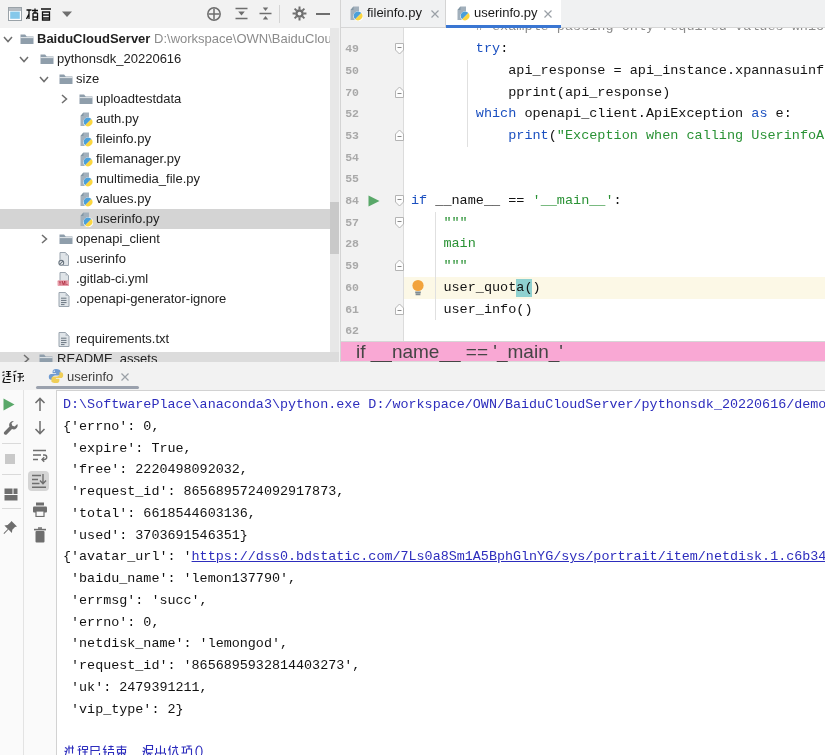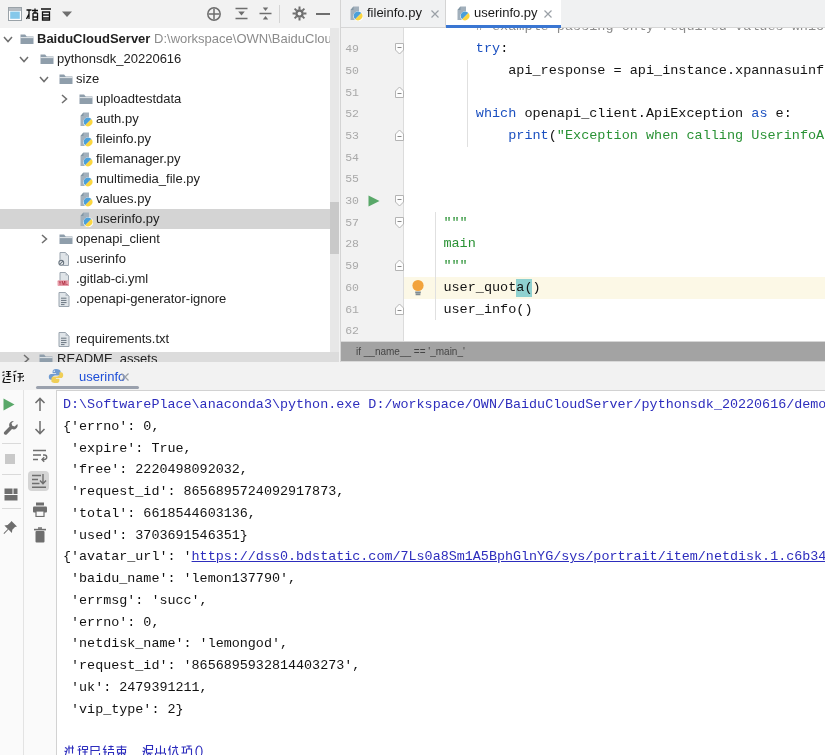--- a/index.html
+++ b/index.html
@@ -19,26 +19,26 @@
   
   .tab{position:absolute;top:0;height:28px;font-size:13px;color:#1a1a1a;}
   .tab .lab{position:absolute;top:0;line-height:26px;}
   #tab2bg{left:446px;top:0;width:115px;height:28px;background:#fff;}
   #tab2line{left:446px;top:24.5px;width:115px;height:3.5px;background:#3a76d2;}
   
   #editor{left:341px;top:28px;width:484px;height:313px;background:#fff;overflow:hidden;}
   #gutterbg{left:0;top:0;width:63px;height:313px;background:#f2f2f2;border-right:1px solid #dcdcdc;box-sizing:border-box;}
   .cl,.gn{position:absolute;font-family:"Liberation Mono",monospace;font-size:13.5px;line-height:21.7px;white-space:pre;}
   .cl{left:70px;color:#131313;z-index:2;}
-  .gn{left:0;width:18px;text-align:right;color:#a9a9a9;font-size:11.5px;line-height:21.7px;}
+  .gn{left:0;width:18px;text-align:right;color:#a9a9a9;font-size:11.5px;line-height:21.7px;font-weight:bold;}
   .k{color:#1b50c0;} .s{color:#2a9235;} .c{color:#8c8c8c;}
   #curline{left:0;top:248.86px;width:484px;height:21.7px;background:#fcf8e6;}
   #brace{left:174.9px;top:250.7px;width:16.3px;height:18px;background:#8fd1d0;}
   .fold{position:absolute;left:54px;width:9px;height:11px;}
-  #bcrumb{left:341px;top:341px;width:484px;height:21px;background:#a3a3a3;border-top:1px solid #d6d6d6;border-bottom:1px solid #d9d9d9;box-sizing:border-box;font-size:10px;color:#454545;line-height:19px;}
+  #bcrumb{left:341px;top:341px;width:484px;height:21px;background:#f9a8d4;border-top:1px solid #d6d6d6;border-bottom:1px solid #d9d9d9;box-sizing:border-box;font-size:19px;color:#454545;line-height:19px;}
   
   #rheader{left:0;top:362px;width:825px;height:28px;background:#f2f2f2;}
   #runline{left:36px;top:385.5px;width:103px;height:3.5px;background:#9aa1ad;border-radius:2px;}
   #toolcol{left:0;top:390px;width:56px;height:365px;background:#fafafa;}
   #console{left:56px;top:390px;width:769px;height:365px;background:#fff;border-left:1px solid #d2d2d2;border-top:1px solid #d2d2d2;box-sizing:border-box;overflow:hidden;}
   #ctext{position:absolute;left:6px;top:3.2px;margin:0;font-family:"Liberation Mono",monospace;font-size:13.4px;line-height:21.75px;color:#121212;white-space:pre;}
   .blue{color:#2d2dbd;}
   .lnk{color:#2d2dbd;text-decoration:underline;}
   .sep1{position:absolute;left:2px;width:19px;height:1px;background:#dadada;}
   .isvg{position:absolute;}
@@ -272,37 +272,39 @@
       </svg>
       <span class="lab" style="left:57px">README_assets</span>
     </div>
 </div>
 <div class="abs" id="editor">
 <div class="abs" id="curline"></div>
 <div class="abs" id="gutterbg"></div>
 <div class="abs" id="brace"></div>
 <div class="gn" style="top:10.16px">49</div>
 <div class="gn" style="top:31.86px">50</div>
-<div class="gn" style="top:53.56px">51</div>
+<div class="gn" style="top:53.56px">70</div>
 <div class="gn" style="top:75.26px">52</div>
 <div class="gn" style="top:96.96px">53</div>
 <div class="gn" style="top:118.66px">54</div>
 <div class="gn" style="top:140.36px">55</div>
-<div class="gn" style="top:162.06px">30</div>
+<div class="gn" style="top:162.06px">84</div>
 <div class="gn" style="top:183.76px">57</div>
 <div class="gn" style="top:205.46px">28</div>
 <div class="gn" style="top:227.16px">59</div>
 <div class="gn" style="top:248.86px">60</div>
 <div class="gn" style="top:270.56px">61</div>
 <div class="gn" style="top:292.26px">62</div>
 <div class="cl" style="top:-11.54px"><span class="c">        # example passing only required values which</span></div>
 <div class="cl" style="top:10.16px">        <span class="k">try</span>:</div>
 <div class="cl" style="top:31.86px">            api_response = api_instance.xpannasuinfo(access_token)</div>
+<div class="cl" style="top:53.56px">            pprint(api_response)</div>
 <div class="cl" style="top:75.26px">        <span class="k">which</span> openapi_client.ApiException <span class="k">as</span> e:</div>
 <div class="cl" style="top:96.96px">            <span class="k">print</span>(<span class="s">"Exception when calling UserinfoApi-&gt;xpannasuinfo: %s\n"</span> % e)</div>
+<div class="cl" style="top:162.06px"><span class="k">if</span> __name__ == <span class="s">'__main__'</span>:</div>
 <div class="cl" style="top:183.76px">    <span class="s">"""</span></div>
 <div class="cl" style="top:205.46px">    <span class="s">main</span></div>
 <div class="cl" style="top:227.16px">    <span class="s">"""</span></div>
 <div class="cl" style="top:248.86px">    user_quota()</div>
 <div class="cl" style="top:270.56px">    user_info()</div>
 <svg class="fold" style="top:15.36px" width="9" height="11" viewBox="0 0 9 11">
       <path d="M0.5,0.5 h8 v6.5 l-4,4 l-4,-4 z" fill="#fdfdfd" stroke="#b4b4b4" stroke-width="1"></path>
       <path d="M2.5,4.5 h4" stroke="#8a8a8a" stroke-width="1"></path>
     </svg>
 <svg class="fold" style="top:58.76px" width="9" height="11" viewBox="0 0 9 11">
@@ -351,21 +353,21 @@
       <path d="M0.5,2.5 l2,-0.8 M0.5,5.5 l2,-0.8 M2.5,7.5 l-1.5,4.5 q2.5,1 7.5,0.5 M4,1.5 h5 M4.5,4 h4 M6.5,1.5 v5 M3.5,6.5 h6 M4.5,9.5 h4"></path>
       <path d="M11.5,2 l3,-1 M11,5 h2.5 M12.5,5 v7 M15.5,3.5 h5.5 M18,3.5 v6.5 q0,1.5 -1.5,1.5 M15.5,7 h5.5"></path>
       <path d="M21.3,5.5 v1.3 M21.3,10 v1.3" stroke-width="1.4"></path>
     </g>
   </svg>
 <svg class="isvg" style="left:48px;top:368px" width="16" height="16" viewBox="0 0 16 16">
     <path d="M8,1 c-2.2,0 -3.4,0.9 -3.4,2.6 v1.6 h3.5 v0.7 H3.2 c-1.5,0 -2.4,1.1 -2.4,2.9 0,1.8 0.8,3 2.3,3 h1.4 v-1.9 c0-1.4 1.1,-2.4 2.5,-2.4 h3.4 c1.3,0 2.2,-1 2.2,-2.3 V3.6 C12.6,1.9 10.8,1 8,1 z" fill="#6f9bd1"></path>
     <path d="M8,15 c2.2,0 3.4,-0.9 3.4,-2.6 v-1.6 H7.9 v-0.7 h4.9 c1.5,0 2.4,-1.1 2.4,-2.9 0,-1.8 -0.8,-3 -2.3,-3 h-1.4 v1.9 c0,1.4 -1.1,2.4 -2.5,2.4 H5.6 c-1.3,0 -2.2,1 -2.2,2.3 v2.6 C3.4,14.1 5.2,15 8,15 z" fill="#efce57"></path>
     <circle cx="6.2" cy="3.2" r="0.7" fill="#fff"></circle>
   </svg>
-<span class="abs" style="left:79px;top:369px;font-size:13px;color:#1d4ed8;">userinfo</span>
+<span class="abs" style="left:67px;top:369px;font-size:13px;color:#404040;">userinfo</span>
 <svg class="isvg" style="left:120px;top:372px" width="10" height="10" viewBox="0 0 10 10">
     <path d="M1.5,1.5 L8.5,8.5 M8.5,1.5 L1.5,8.5" stroke="#9aa0a6" stroke-width="1.2"></path>
   </svg>
 <svg class="isvg" style="left:3px;top:398px" width="12" height="13" viewBox="0 0 12 13">
     <path d="M0.5,0.5 L11.5,6.5 L0.5,12.5 z" fill="#59a869"></path>
   </svg>
 <svg class="isvg" style="left:3px;top:420px" width="15" height="15" viewBox="0 0 15 15">
     <path d="M10.5,1 a4,4 0 0 0 -4,5.6 L1.2,11.9 a1.8,1.8 0 0 0 2.5,2.5 L9,9.1 a4,4 0 0 0 5.3,-5.2 l-2.6,2.6 -2.4,-0.8 -0.8,-2.4 2.6,-2.6 a4,4 0 0 0 -0.6,0.3 z" fill="#6e6e6e"></path>
   </svg>
 <div class="sep1" style="top:443px"></div>

